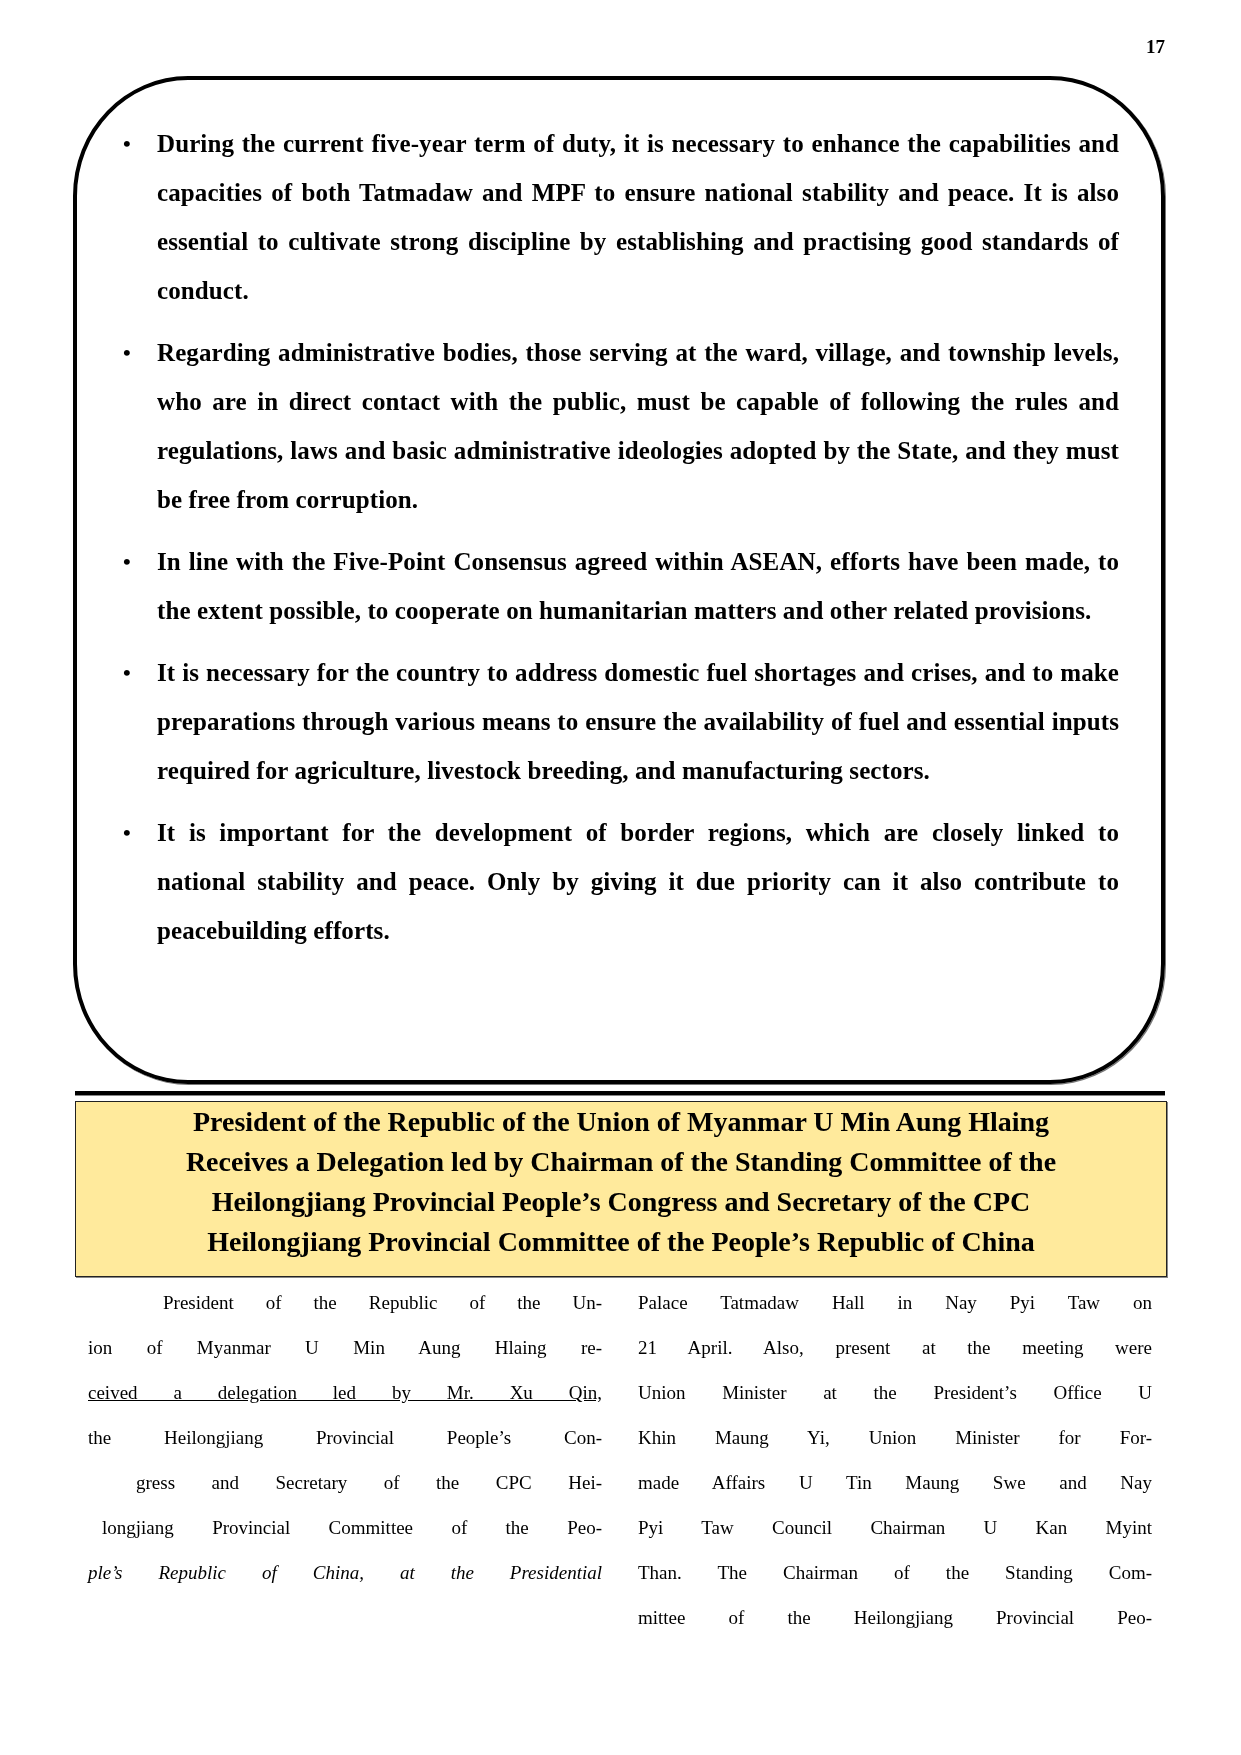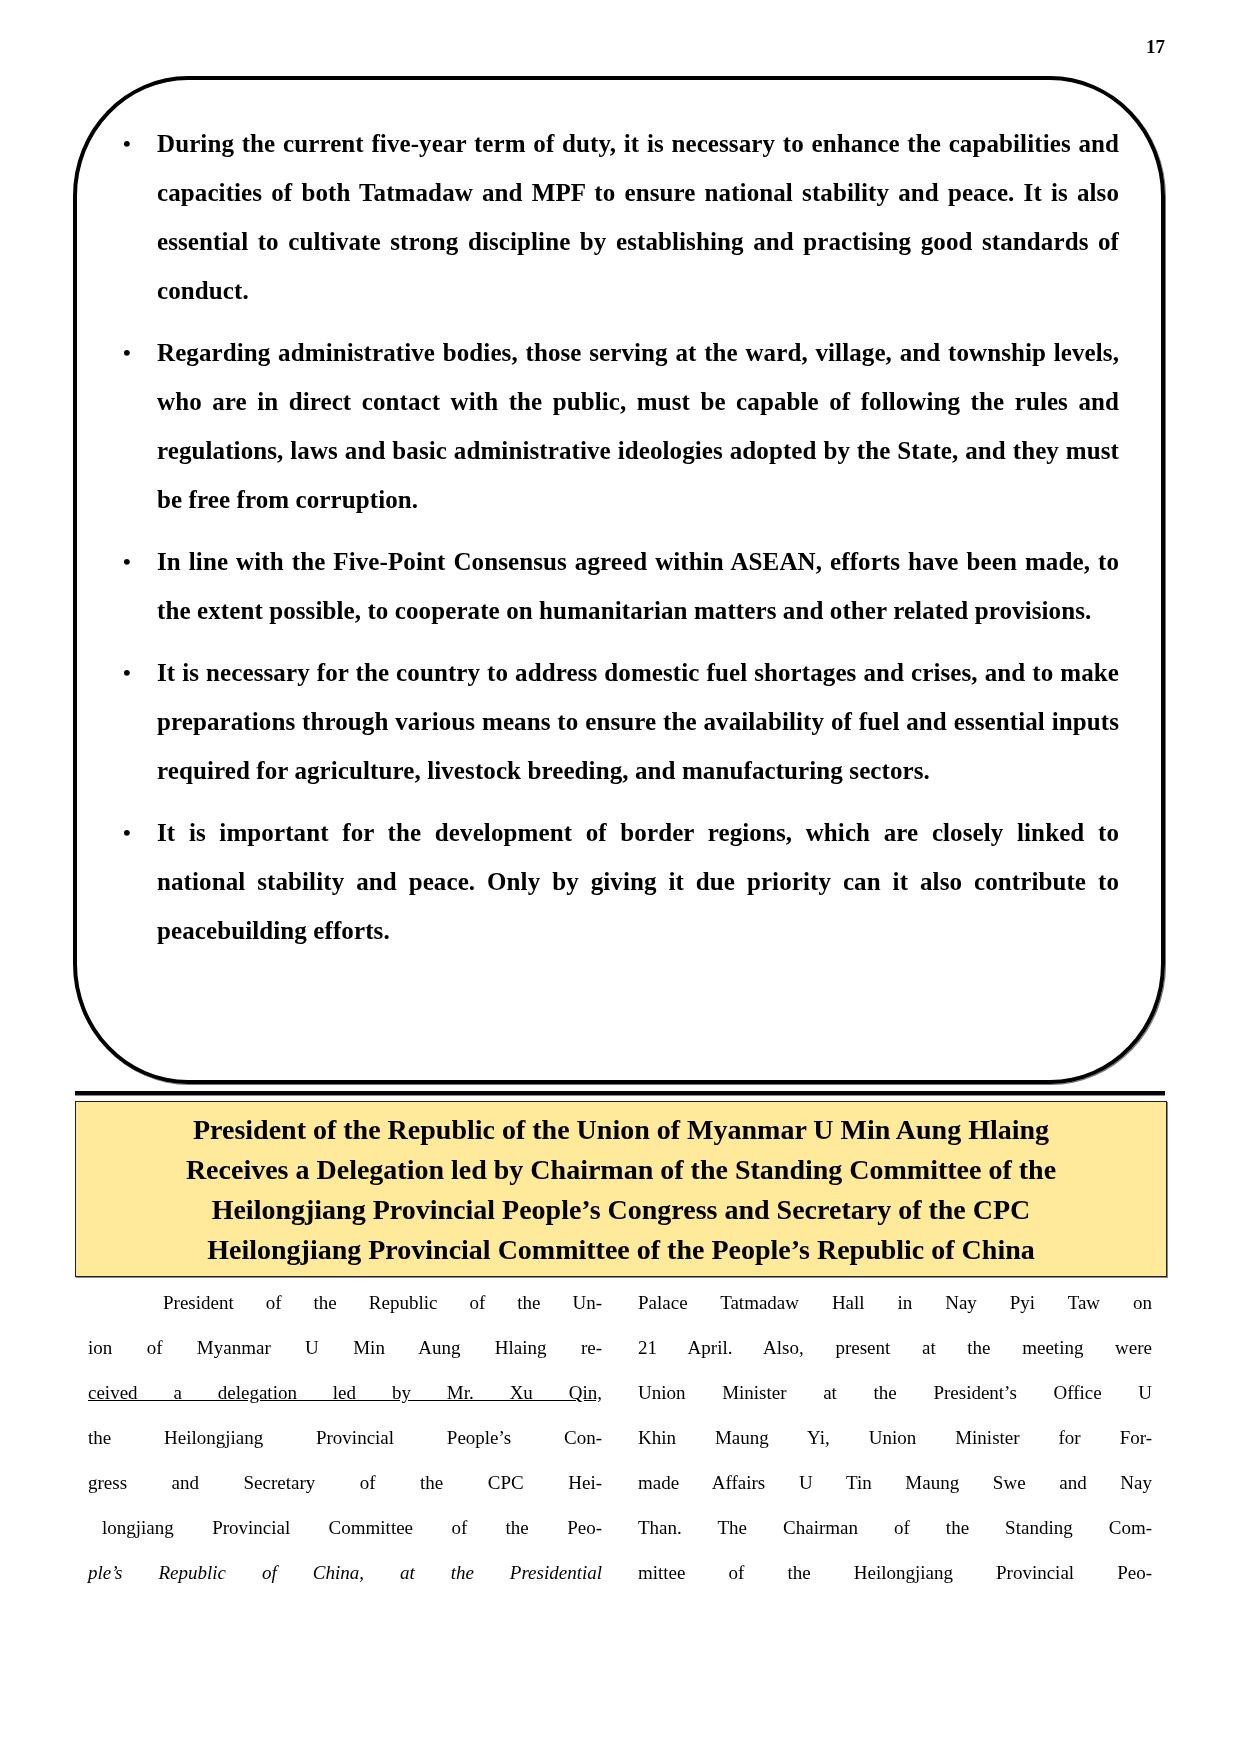--- a/index.html
+++ b/index.html
@@ -31,21 +31,21 @@
       position: absolute; left: -34px; top: 0; font-size: 22px; line-height: 49px;
     }
     .divider {
       position: absolute; left: 75px; top: 1091px; width: 1090px; height: 4px; background: #000;
       box-shadow: 0 1px 0 #888;
     }
     .headline-box {
       position: absolute; left: 75px; top: 1101px; width: 1092px; height: 176px;
       box-sizing: border-box; background: #FFEA9C; border: 1.5px solid #222;
       box-shadow: 1px 1px 0 #888;
-      text-align: center; padding-top: 8px;
+      text-align: center; 
     }
     .headline-line {
       display: block; font-weight: bold; font-size: 28px; line-height: 40px; white-space: nowrap;
     }
     .body-col {
       position: absolute; top: 1280px; width: 514px; font-size: 19px; line-height: 45px;
     }
     .body-col.left { left: 88px; }
     .body-col.right { left: 638px; }
     .body-line {
@@ -91,26 +91,27 @@
   <span class="headline-line">Receives a Delegation led by Chairman of the Standing Committee of the</span>
   <span class="headline-line">Heilongjiang Provincial People’s Congress and Secretary of the CPC</span>
   <span class="headline-line">Heilongjiang Provincial Committee of the People’s Republic of China</span>
 </div>
 
 <div class="body-col left">
   <span class="body-line indent" style="white-space: normal;"><span style="white-space: nowrap;">President of the Republic of the Un-</span></span>
   <span class="body-line" style="white-space: normal;"><span style="white-space: nowrap;">ion of Myanmar U Min Aung Hlaing re-</span></span>
   <span class="body-line" style="white-space: normal;"><span style="white-space: nowrap; text-decoration: underline;">ceived a delegation led by Mr. Xu Qin,</span></span>
   <span class="body-line" style="white-space: normal;"><span style="white-space: nowrap;">the Heilongjiang Provincial People’s Con-</span></span>
-  <span class="body-line" style="white-space: normal;"><span style="white-space: nowrap;">gress and Secretary of the CPC Hei-</span></span>
+  <span class="body-line" style="white-space: normal; margin-left: 48px;"><span style="white-space: nowrap;">gress and Secretary of the CPC Hei-</span></span>
   <span class="body-line" style="white-space: normal;"><span style="white-space: nowrap; margin-left: 14px;">longjiang Provincial Committee of the Peo-</span></span>
   <span class="body-line" style="white-space: normal; font-style: italic;"><span style="white-space: nowrap;">ple’s Republic of China, at the Presidential</span></span>
 </div>
 
 <div class="body-col right">
   <span class="body-line" style="white-space: normal;"><span style="white-space: nowrap;">Palace Tatmadaw Hall in Nay Pyi Taw on</span></span>
   <span class="body-line" style="white-space: normal;"><span style="white-space: nowrap;">21 April. Also, present at the meeting were</span></span>
   <span class="body-line" style="white-space: normal;"><span style="white-space: nowrap;">Union Minister at the President’s Office U</span></span>
   <span class="body-line" style="white-space: normal;"><span style="white-space: nowrap;">Khin Maung Yi, Union Minister for For-</span></span>
   <span class="body-line" style="white-space: normal;"><span style="white-space: nowrap;">made Affairs U Tin Maung Swe and Nay</span></span>
+  <span class="body-line" style="white-space: normal;"><span style="white-space: nowrap;">Pyi Taw Council Chairman U Kan Myint</span></span>
   <span class="body-line" style="white-space: normal;"><span style="white-space: nowrap;">Than. The Chairman of the Standing Com-</span></span>
   <span class="body-line" style="white-space: normal;"><span style="white-space: nowrap;">mittee of the Heilongjiang Provincial Peo-</span></span>
 </div>
 
 </body></html>

